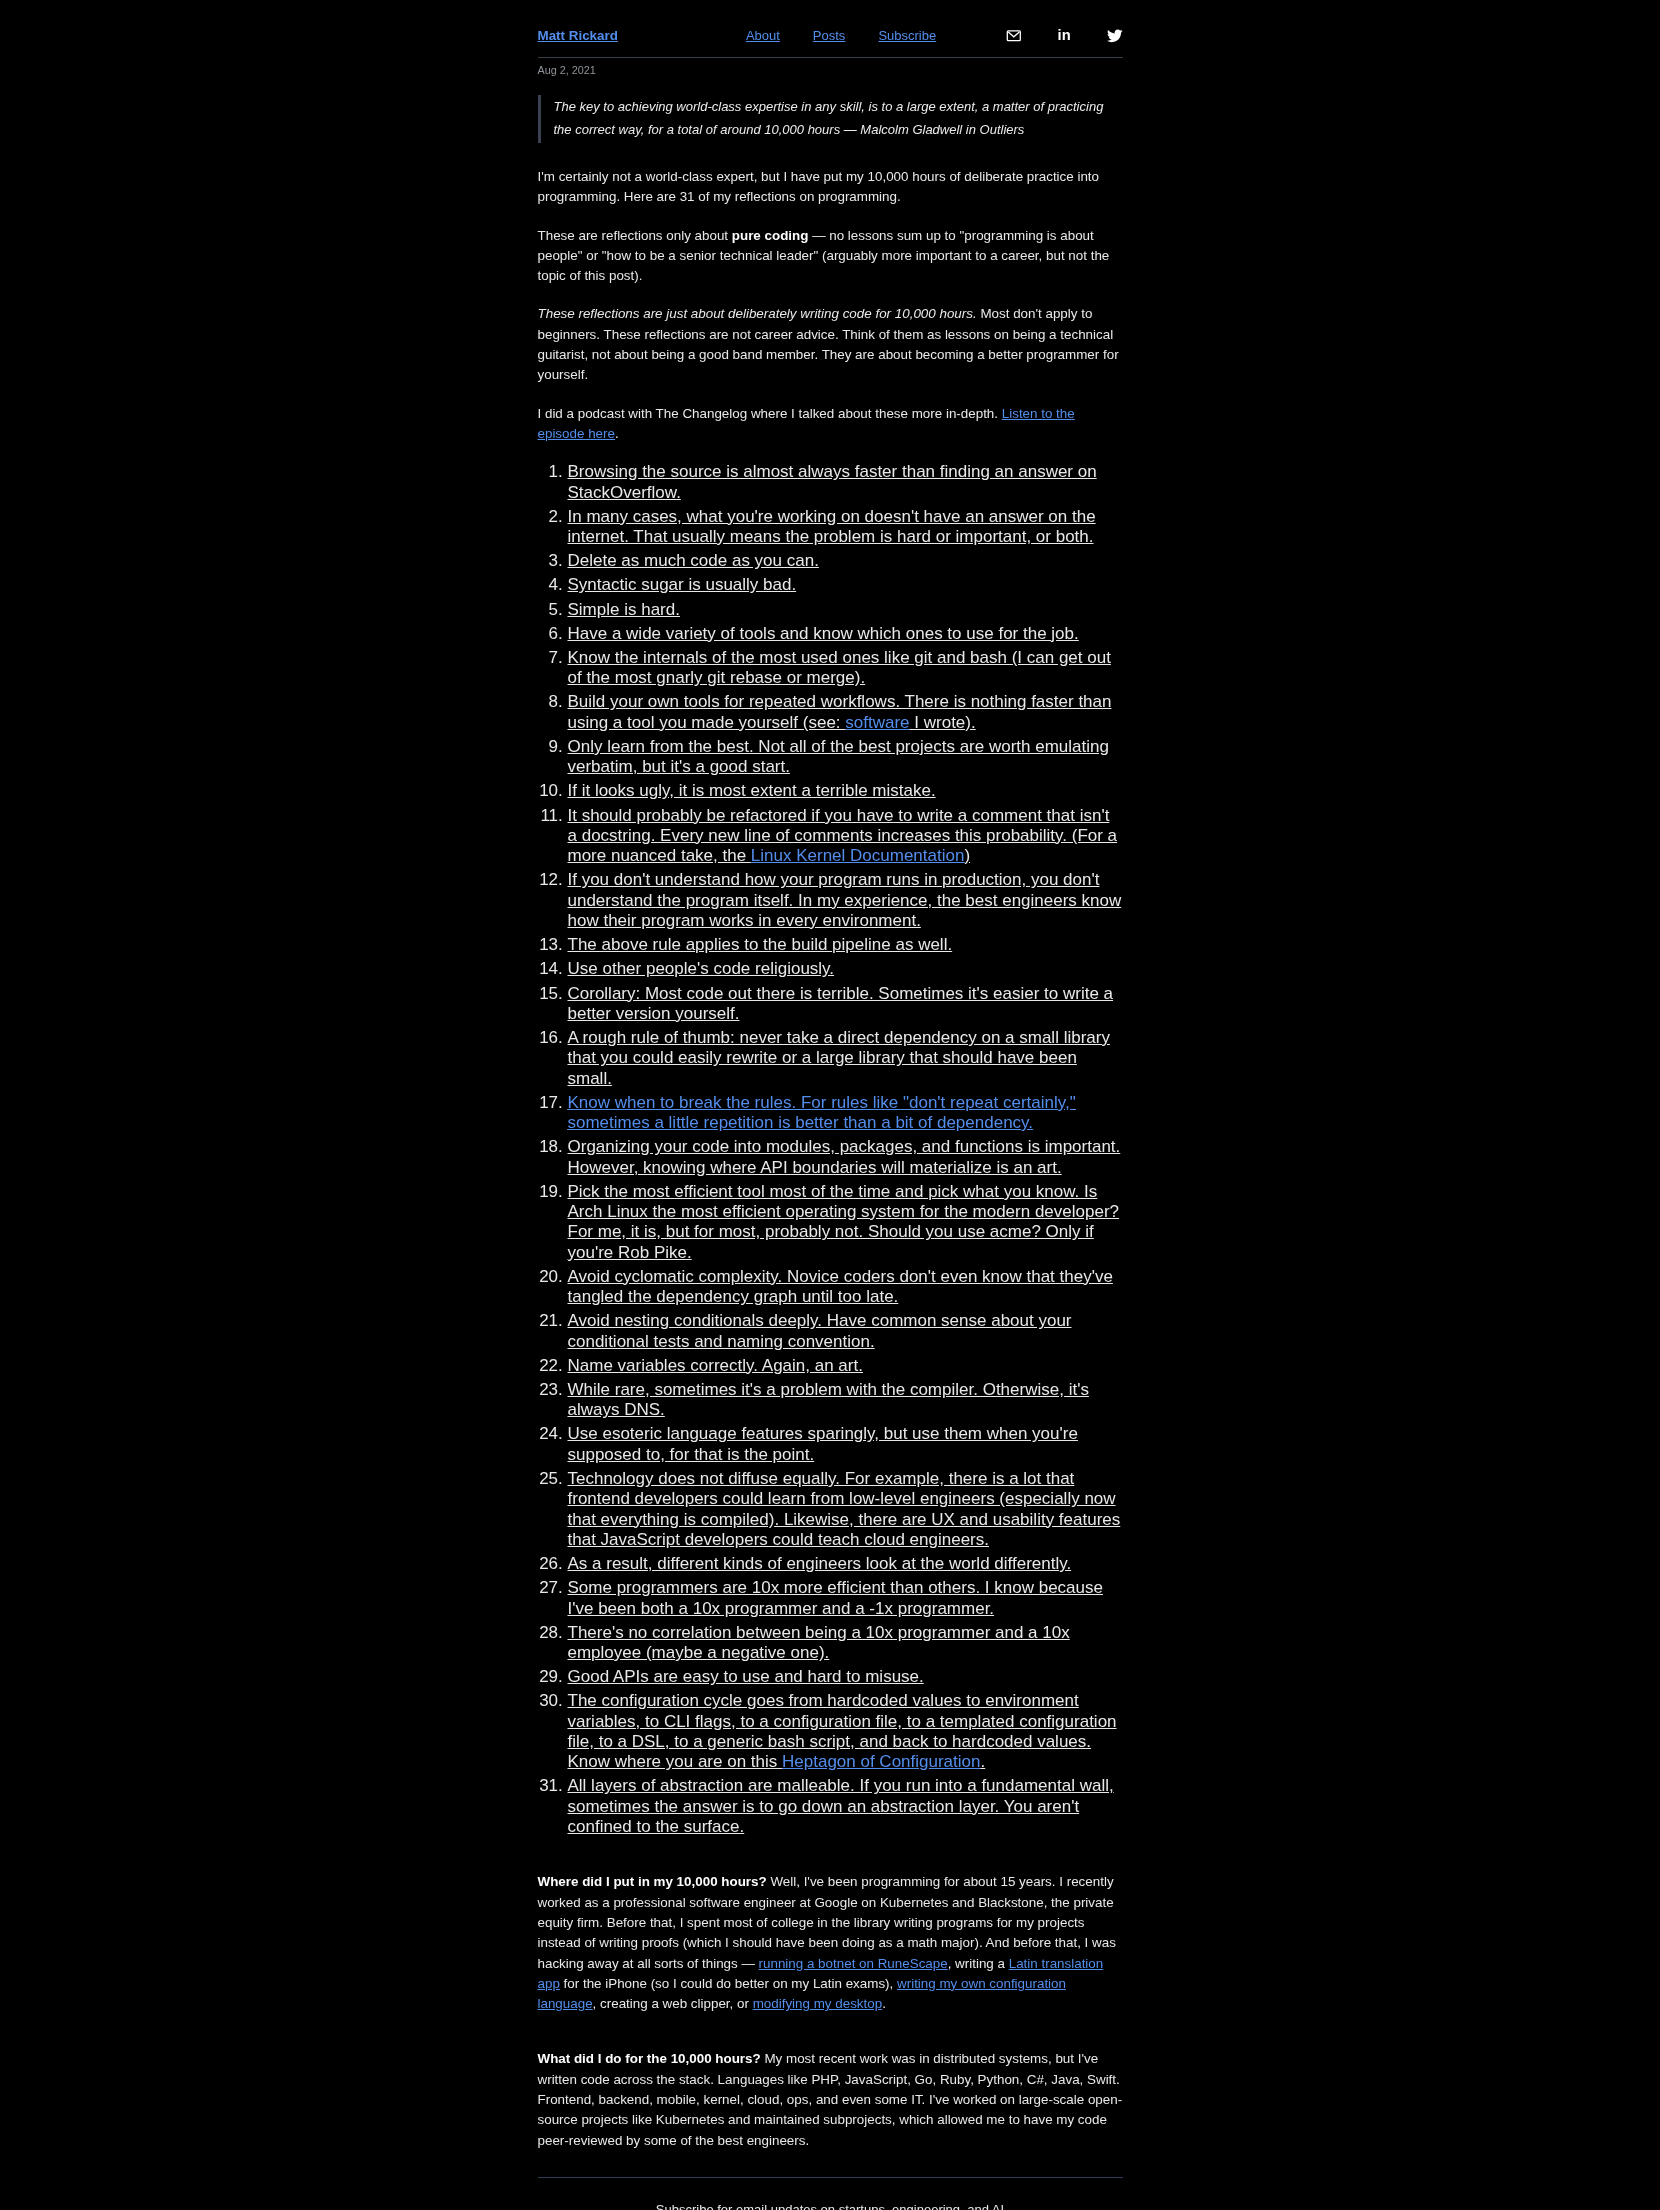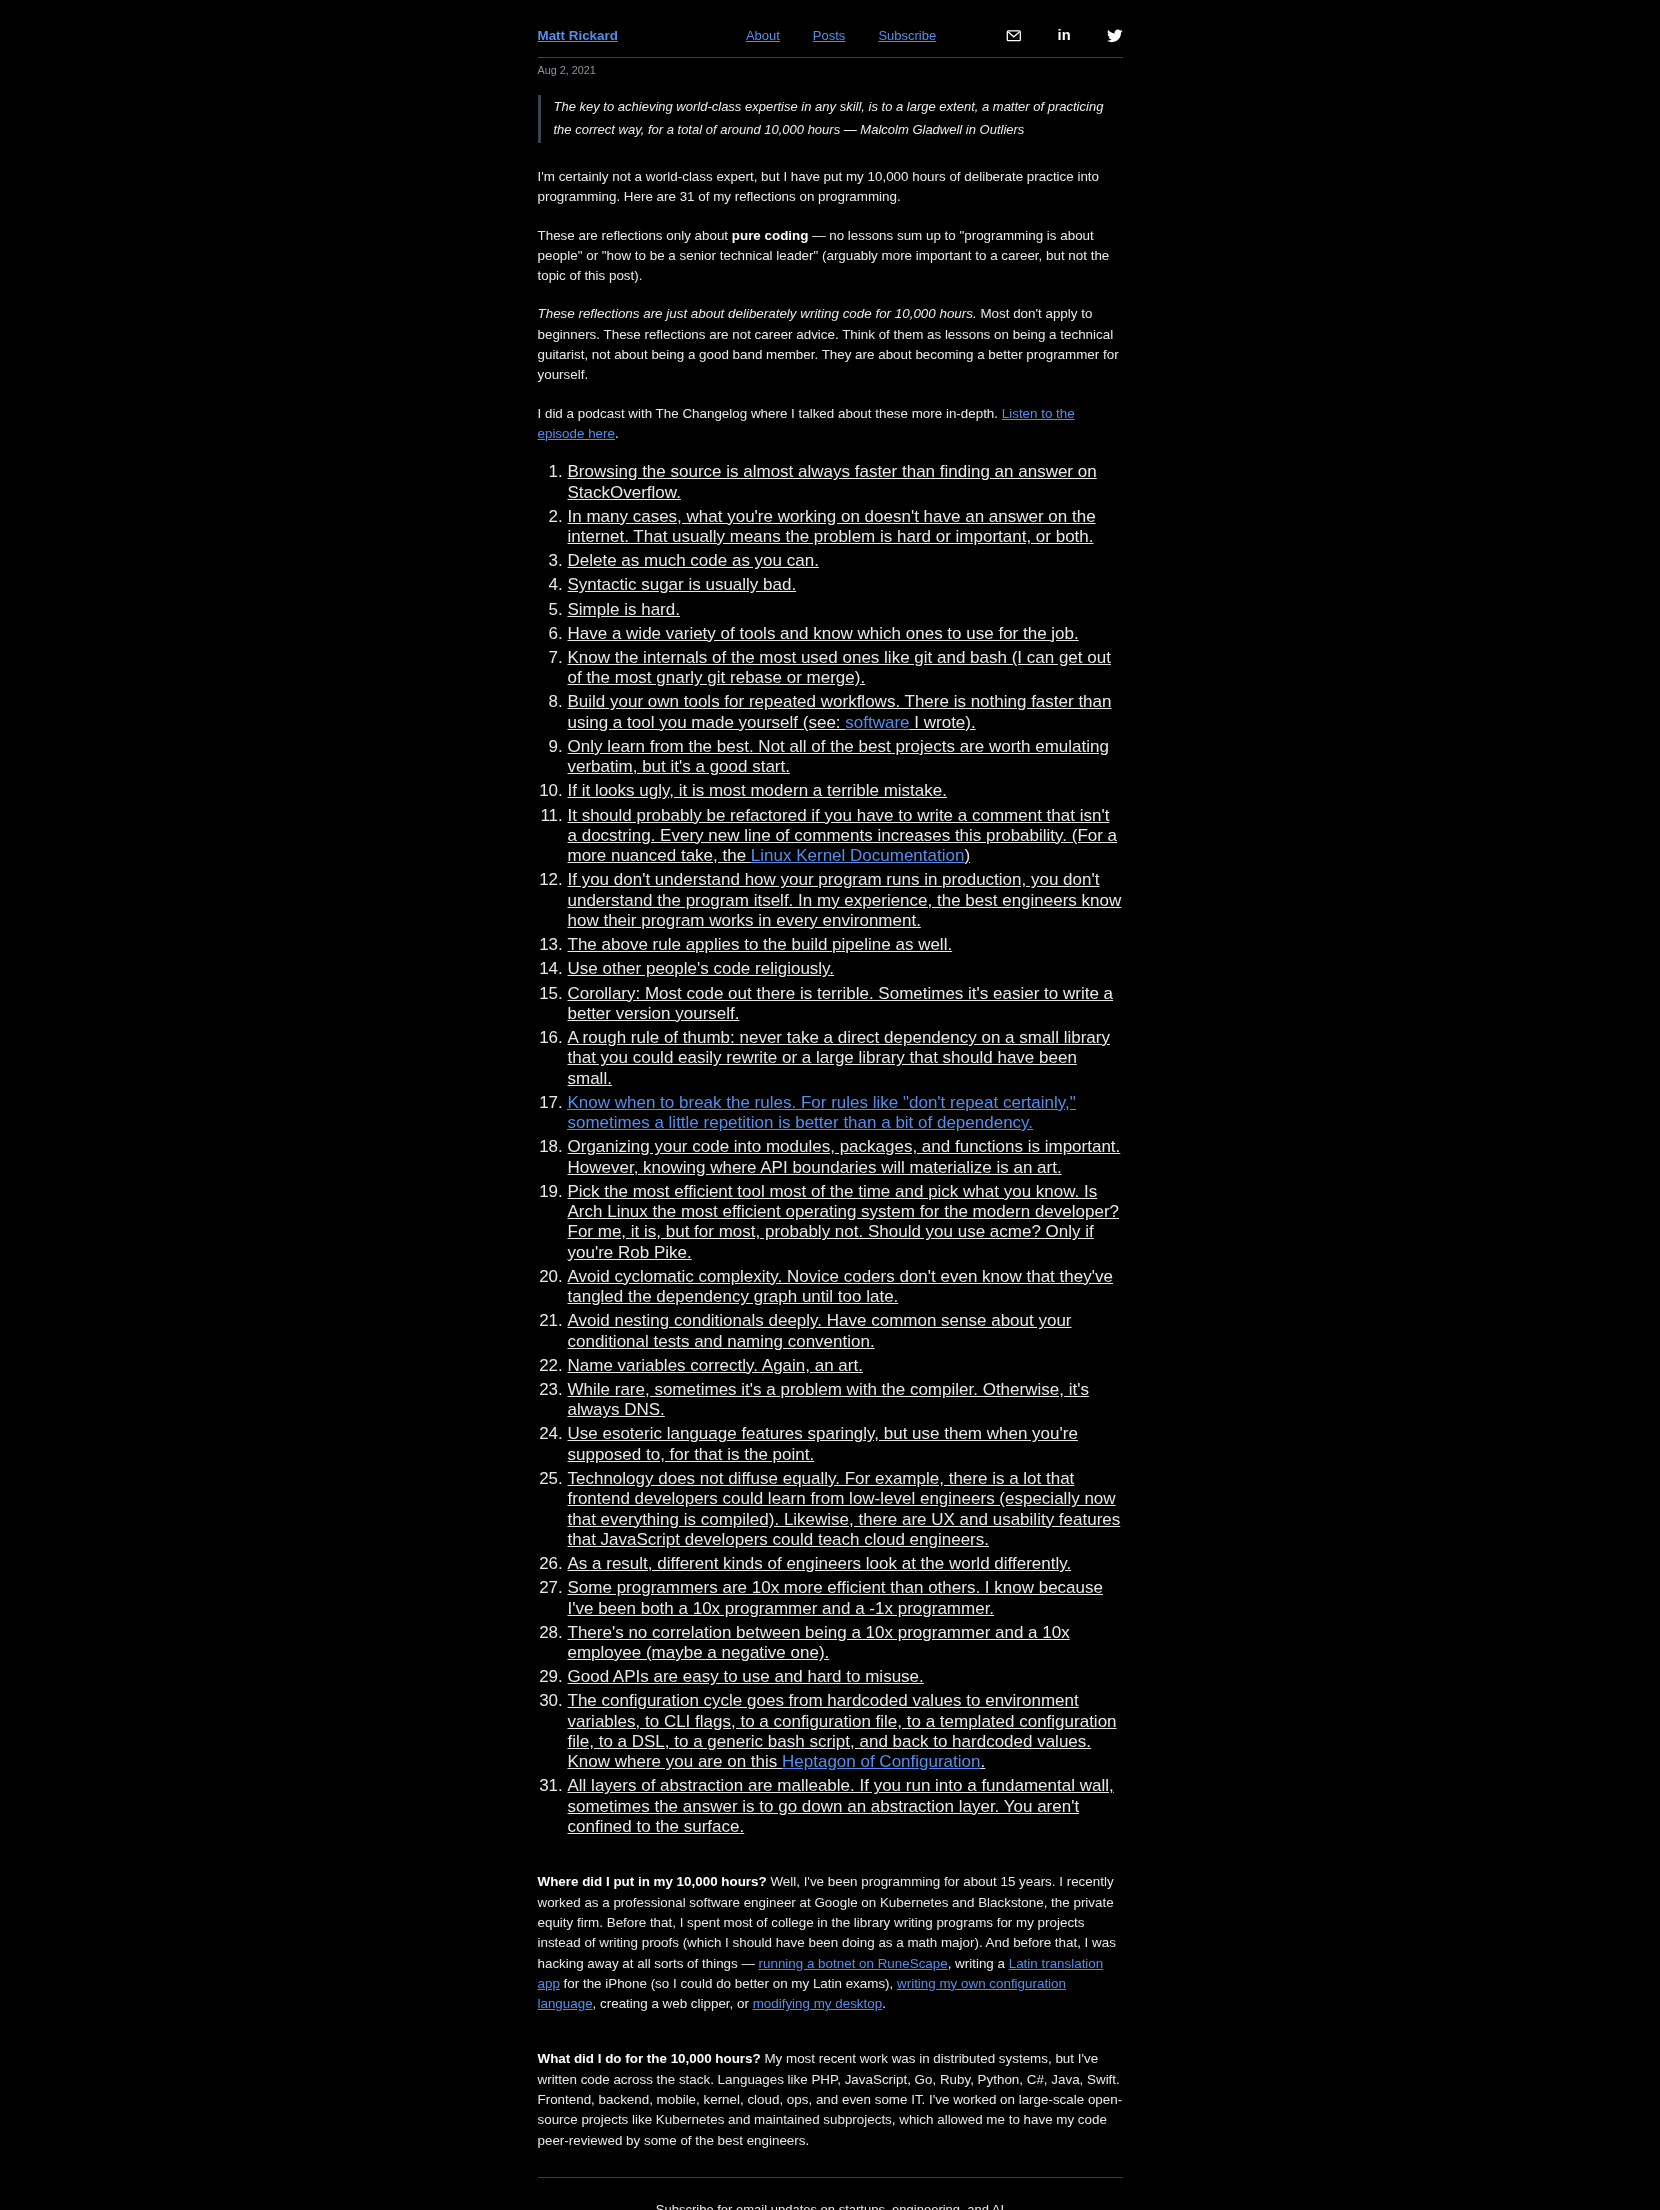--- a/index.html
+++ b/index.html
@@ -71,21 +71,21 @@
         <ol>
           <li>Browsing the source is almost always faster than finding an answer on StackOverflow.</li>
           <li>In many cases, what you're working on doesn't have an answer on the internet. That usually means the problem is hard or important, or both.</li>
           <li>Delete as much code as you can.</li>
           <li>Syntactic sugar is usually bad.</li>
           <li>Simple is hard.</li>
           <li>Have a wide variety of tools and know which ones to use for the job.</li>
           <li>Know the internals of the most used ones like git and bash (I can get out of the most gnarly git rebase or merge).</li>
           <li>Build your own tools for repeated workflows. There is nothing faster than using a tool you made yourself (see: <a class="inline">software</a> I wrote).</li>
           <li>Only learn from the best. Not all of the best projects are worth emulating verbatim, but it's a good start.</li>
-          <li>If it looks ugly, it is most modern a terrible mistake.</li>
+          <li>If it looks ugly, it is most extent a terrible mistake.</li>
           <li>It should probably be refactored if you have to write a comment that isn't a docstring. Every new line of comments increases this probability. (For a more nuanced take, the <a class="inline">Linux Kernel Documentation</a>)</li>
           <li>If you don't understand how your program runs in production, you don't understand the program itself. In my experience, the best engineers know how their program works in every environment.</li>
           <li>The above rule applies to the build pipeline as well.</li>
           <li>Use other people's code religiously.</li>
           <li>Corollary: Most code out there is terrible. Sometimes it's easier to write a better version yourself.</li>
           <li>A rough rule of thumb: never take a direct dependency on a small library that you could easily rewrite or a large library that should have been small.</li>
           <li><a class="inline">Know when to break the rules. For rules like "don't repeat certainly," sometimes a little repetition is better than a bit of dependency.</a></li>
           <li>Organizing your code into modules, packages, and functions is important. However, knowing where API boundaries will materialize is an art.</li>
           <li>Pick the most efficient tool most of the time and pick what you know. Is Arch Linux the most efficient operating system for the modern developer? For me, it is, but for most, probably not. Should you use acme? Only if you're Rob Pike.</li>
           <li>Avoid cyclomatic complexity. Novice coders don't even know that they've tangled the dependency graph until too late.</li>

